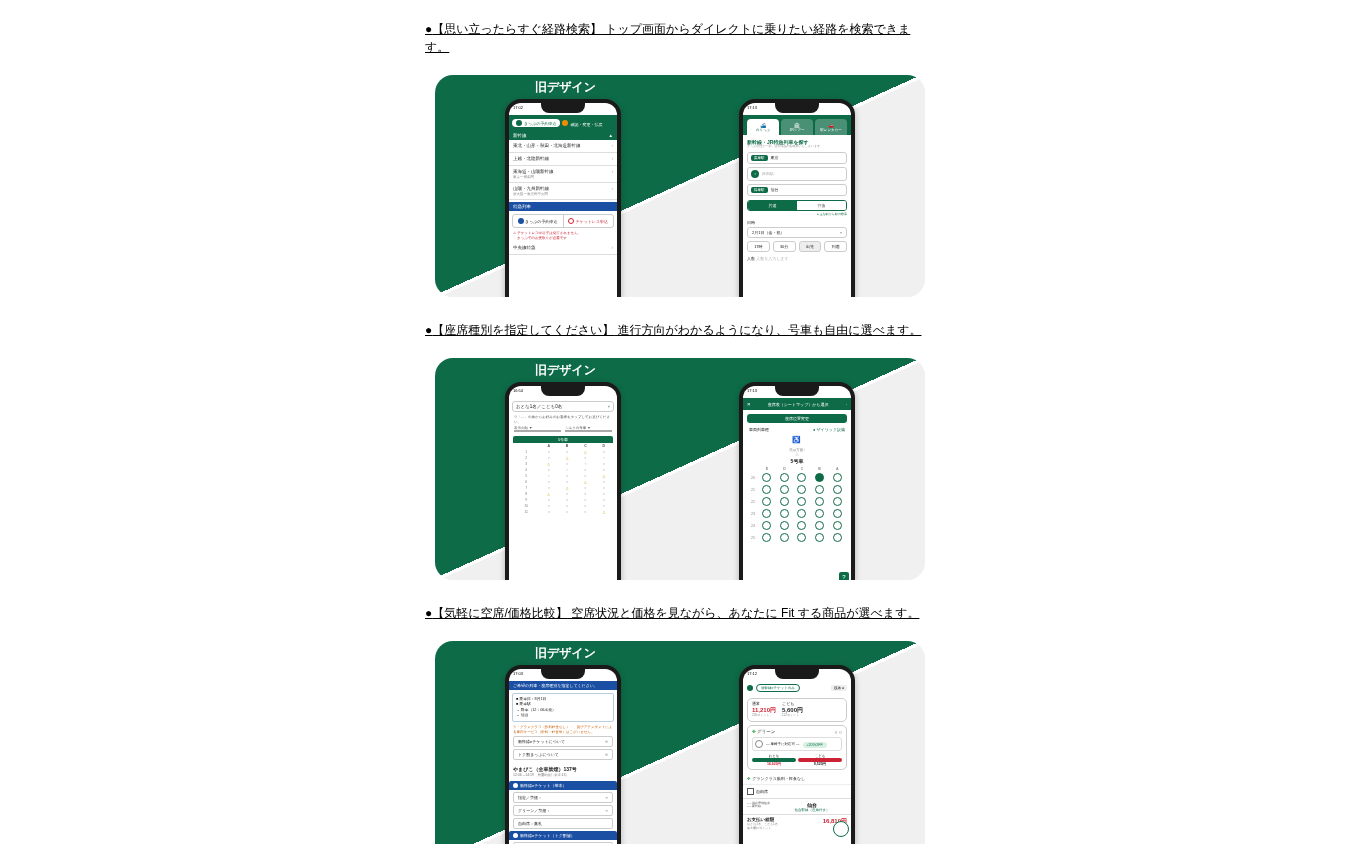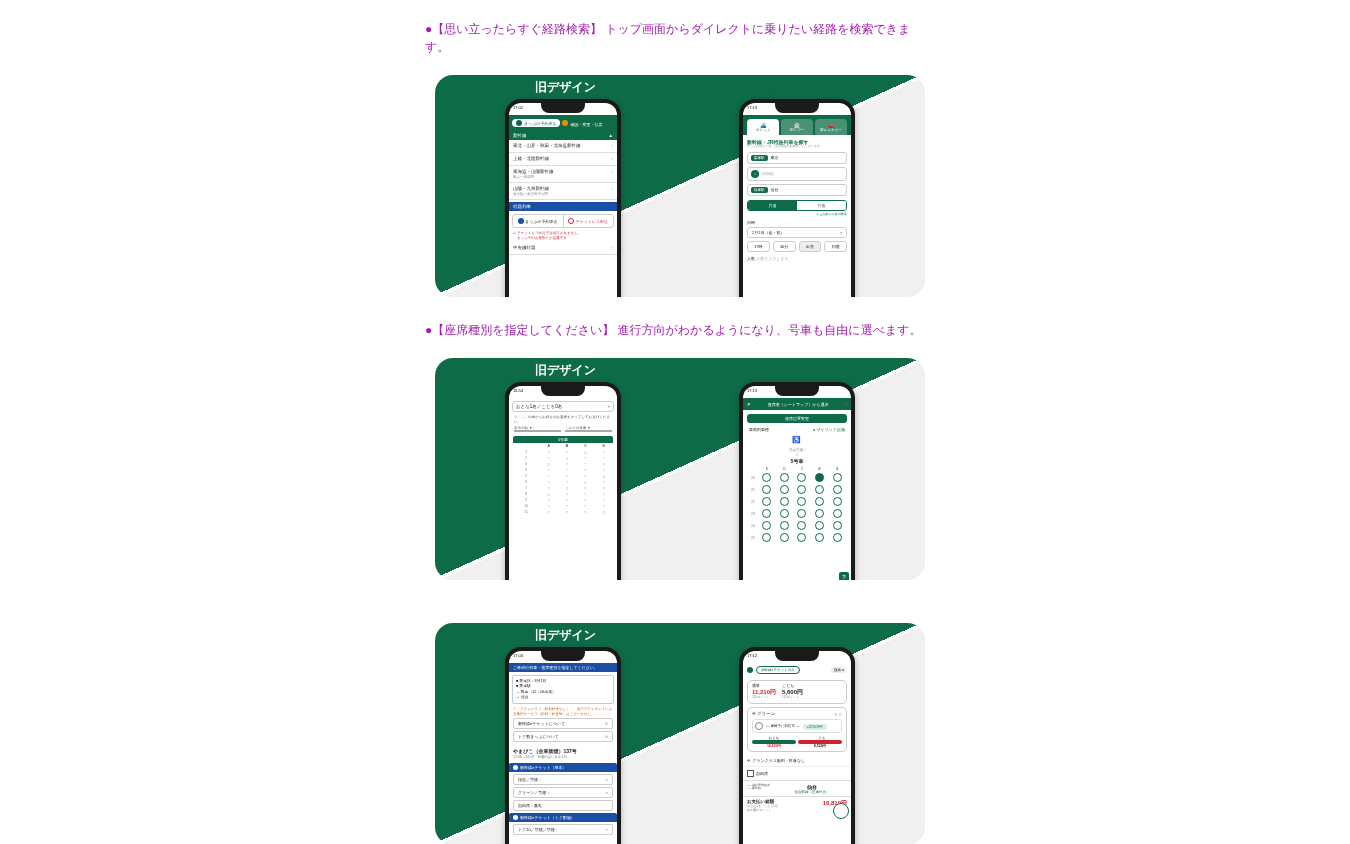--- a/index.html
+++ b/index.html
@@ -12,21 +12,22 @@
     align-items: center;
   }
   .section {
     width: 500px;
     margin-bottom: 24px;
   }
   .caption {
     font-size: 12px;
     line-height: 1.5;
     margin-bottom: 6px;
-    color: #a21caf;
+    color: #000000;
+    text-decoration: underline;
   }
   .bullet { font-weight: bold; }
   .caption-title { font-weight: 500; }
   .comparison {
     width: 490px;
     height: 222px;
     border-radius: 18px;
     background: #f0f0f0;
     position: relative;
     overflow: hidden;
@@ -578,20 +579,23 @@
             </tbody>
         </table>
         <div class="help-badge">?</div>
 
       </div>
     </div>
   </div>
 </div>
 
 <div class="section">
+  <div class="caption">
+    <span class="bullet">●</span><span class="caption-title">【気軽に空席/価格比較】</span><span> 空席状況と価格を見ながら、あなたに Fit する商品が選べます。</span>
+  </div>
   <div class="comparison">
     <div class="diag-split"></div>
     <div class="label label-old">旧デザイン</div>
     <div class="label label-new">新デザイン</div>
 
     <div class="phone phone-left">
       <div class="notch"></div>
       <div class="screen">
         <div class="statusbar">17:03</div>
         <div class="s3o-bluehdr">ご希望の列車・座席種別を指定してください。</div>

